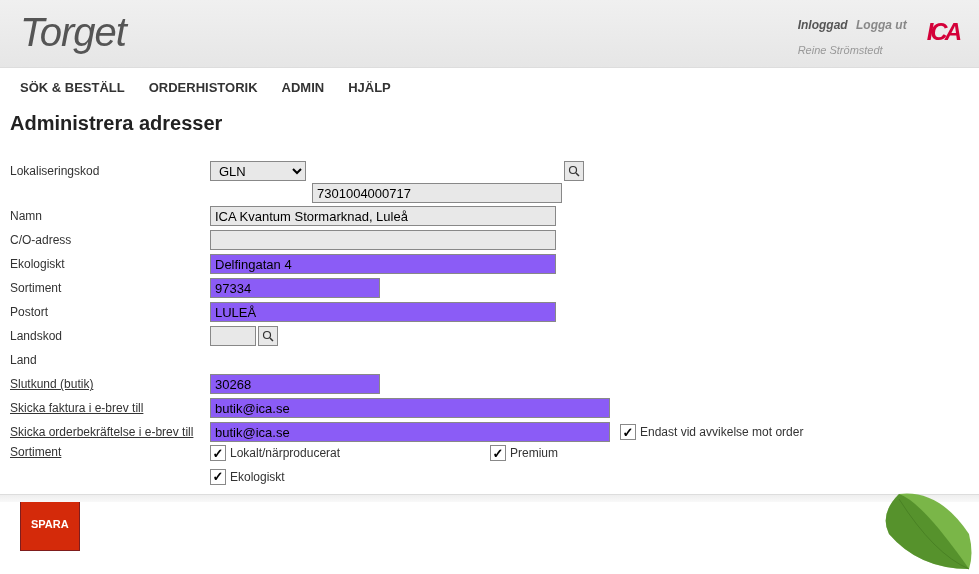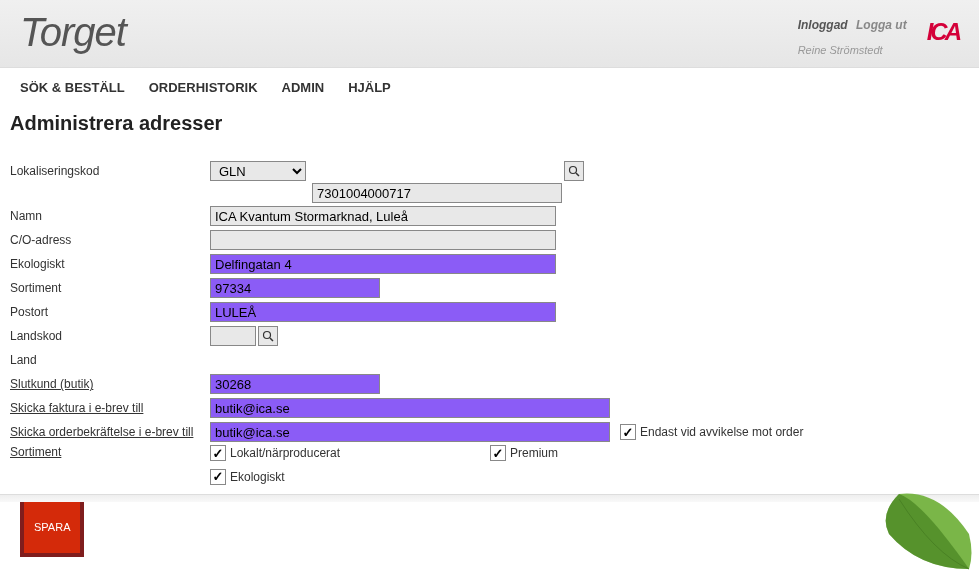--- a/index.html
+++ b/index.html
@@ -115,24 +115,24 @@
       align-items: center;
       justify-content: center;
       font-size: 13px;
       font-weight: bold;
       color: #000;
     }
     .spara-wrap { padding: 10px 10px; }
     .spara-btn {
       background: #d42a0a;
       color: #fff;
-      font-weight: normal;
+      font-weight: bold;
       font-size: 11px;
       padding: 20px 10px;
-      border: 4px solid #7f1d1d;
+      border: 1px solid #7f1d1d;
       cursor: pointer;
     }
     .leaf {
       position: absolute;
       right: 0;
       bottom: 0;
       width: 120px;
       height: 90px;
     }
     .footer-line {

